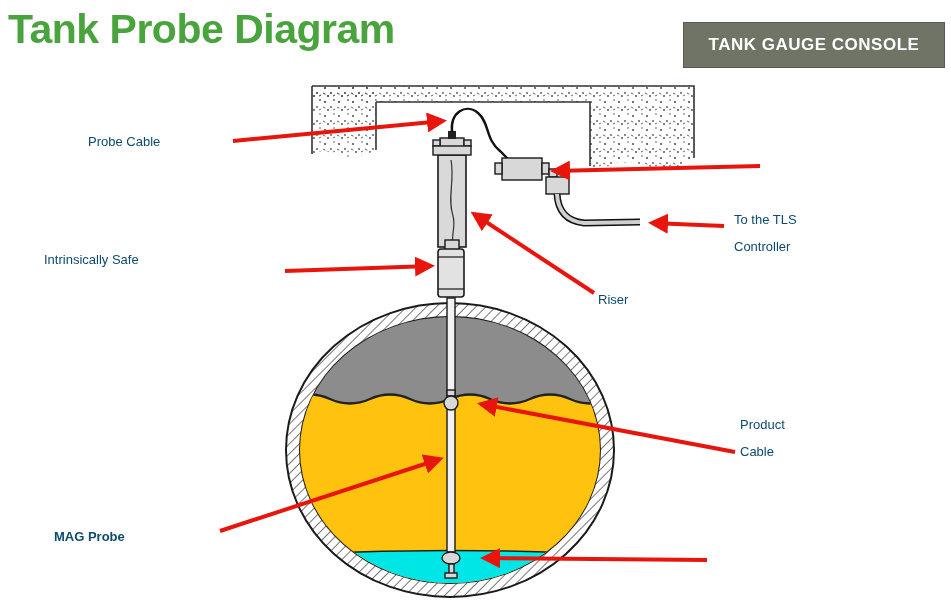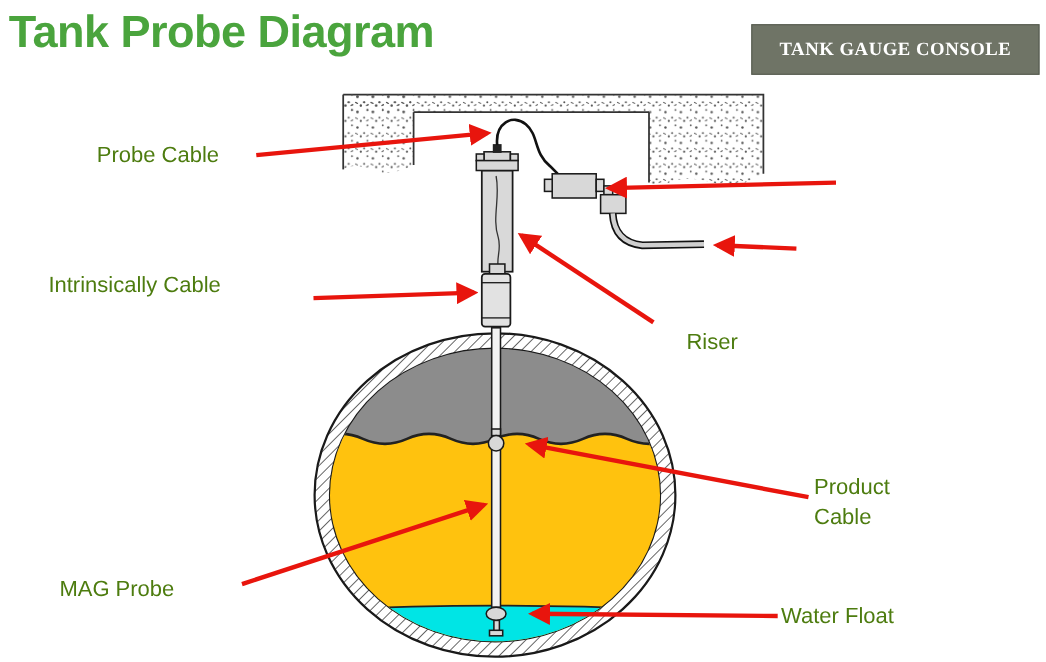--- a/index.html
+++ b/index.html
@@ -10,24 +10,24 @@
     position:absolute;left:8px;top:6px;margin:0;
     font-size:41px;font-weight:bold;letter-spacing:-0.5px;
     color:var(--title-green,#4aa43d);
   }
   .console-btn{
     position:absolute;left:683px;top:22px;width:262px;height:46px;
     background:var(--console-bg,#6f7466);
     color:var(--console-text,#ffffff);
     border:1px solid #575c50;box-sizing:border-box;
     display:flex;align-items:center;justify-content:center;
-    font-size:17px;font-weight:600;letter-spacing:0.5px;cursor:pointer;font-family:Liberation Serif, serif;
+    font-size:17px;font-weight:600;letter-spacing:0.5px;cursor:pointer;
   }
   .lbl{
-    position:absolute;color:#4d7c0f;font-size:20px;line-height:27px;white-space:nowrap;
+    position:absolute;color:#0c4a6e;font-size:13px;line-height:27px;white-space:nowrap;
   }
   
   .vapor-fill{fill:var(--vapor-gray,#8c8c8c);}
   .product-fill{fill:var(--product-yellow,#ffc20e);}
   .water-fill{fill:var(--water-cyan,#00e8e8);}
   .arrow{stroke:var(--arrow-red,#e8150d);stroke-width:4;fill:none;}
   .arrowhead{fill:var(--arrow-red,#e8150d);}
   .metal{fill:#d8d8d8;stroke:#1a1a1a;stroke-width:1.4;}
 </style>
 </head>
@@ -145,25 +145,26 @@
       <line class="arrow" x1="285" y1="271" x2="431" y2="266" marker-end="url(#arrowhead)"></line>
       <line class="arrow" x1="594" y1="293" x2="474" y2="214" marker-end="url(#arrowhead)"></line>
       <line class="arrow" x1="220" y1="531" x2="440" y2="459" marker-end="url(#arrowhead)"></line>
       <line class="arrow" x1="735" y1="452" x2="481" y2="404" marker-end="url(#arrowhead)"></line>
       <line class="arrow" x1="707" y1="560" x2="484" y2="558" marker-end="url(#arrowhead)"></line>
     </g>
   </svg>
 
   <div class="lbl" style="left:88px;top:128px;"><span>Probe Cable</span></div>
   <div class="lbl" style="left:734px;top:206px;">
+    <div>To the TLS</div>
+    <div>Controller</div>
   </div>
   <div class="lbl" style="left:44px;top:246px;">
-    <div>Intrinsically Cable</div>
+    <div>Intrinsically Safe</div>
   </div>
-  <div class="lbl" style="left:624px;top:286px;margin-top:12px;"><span>Riser</span></div>
-  <div class="lbl" style="left:54px;top:523px;"><span>MAG Probe</span></div>
-  <div class="lbl" style="left:740px;top:430px;">
+  <div class="lbl" style="left:598px;top:286px;"><span>Riser</span></div>
+  <div class="lbl" style="left:54px;top:523px;font-weight:bold;"><span>MAG Probe</span></div>
+  <div class="lbl" style="left:740px;top:411px;">
     <div>Product</div>
     <div>Cable</div>
   </div>
-  <div class="lbl" style="left:710px;top:547px;"><span>Water Float</span></div>
 
 </div>
 
 </body></html>

